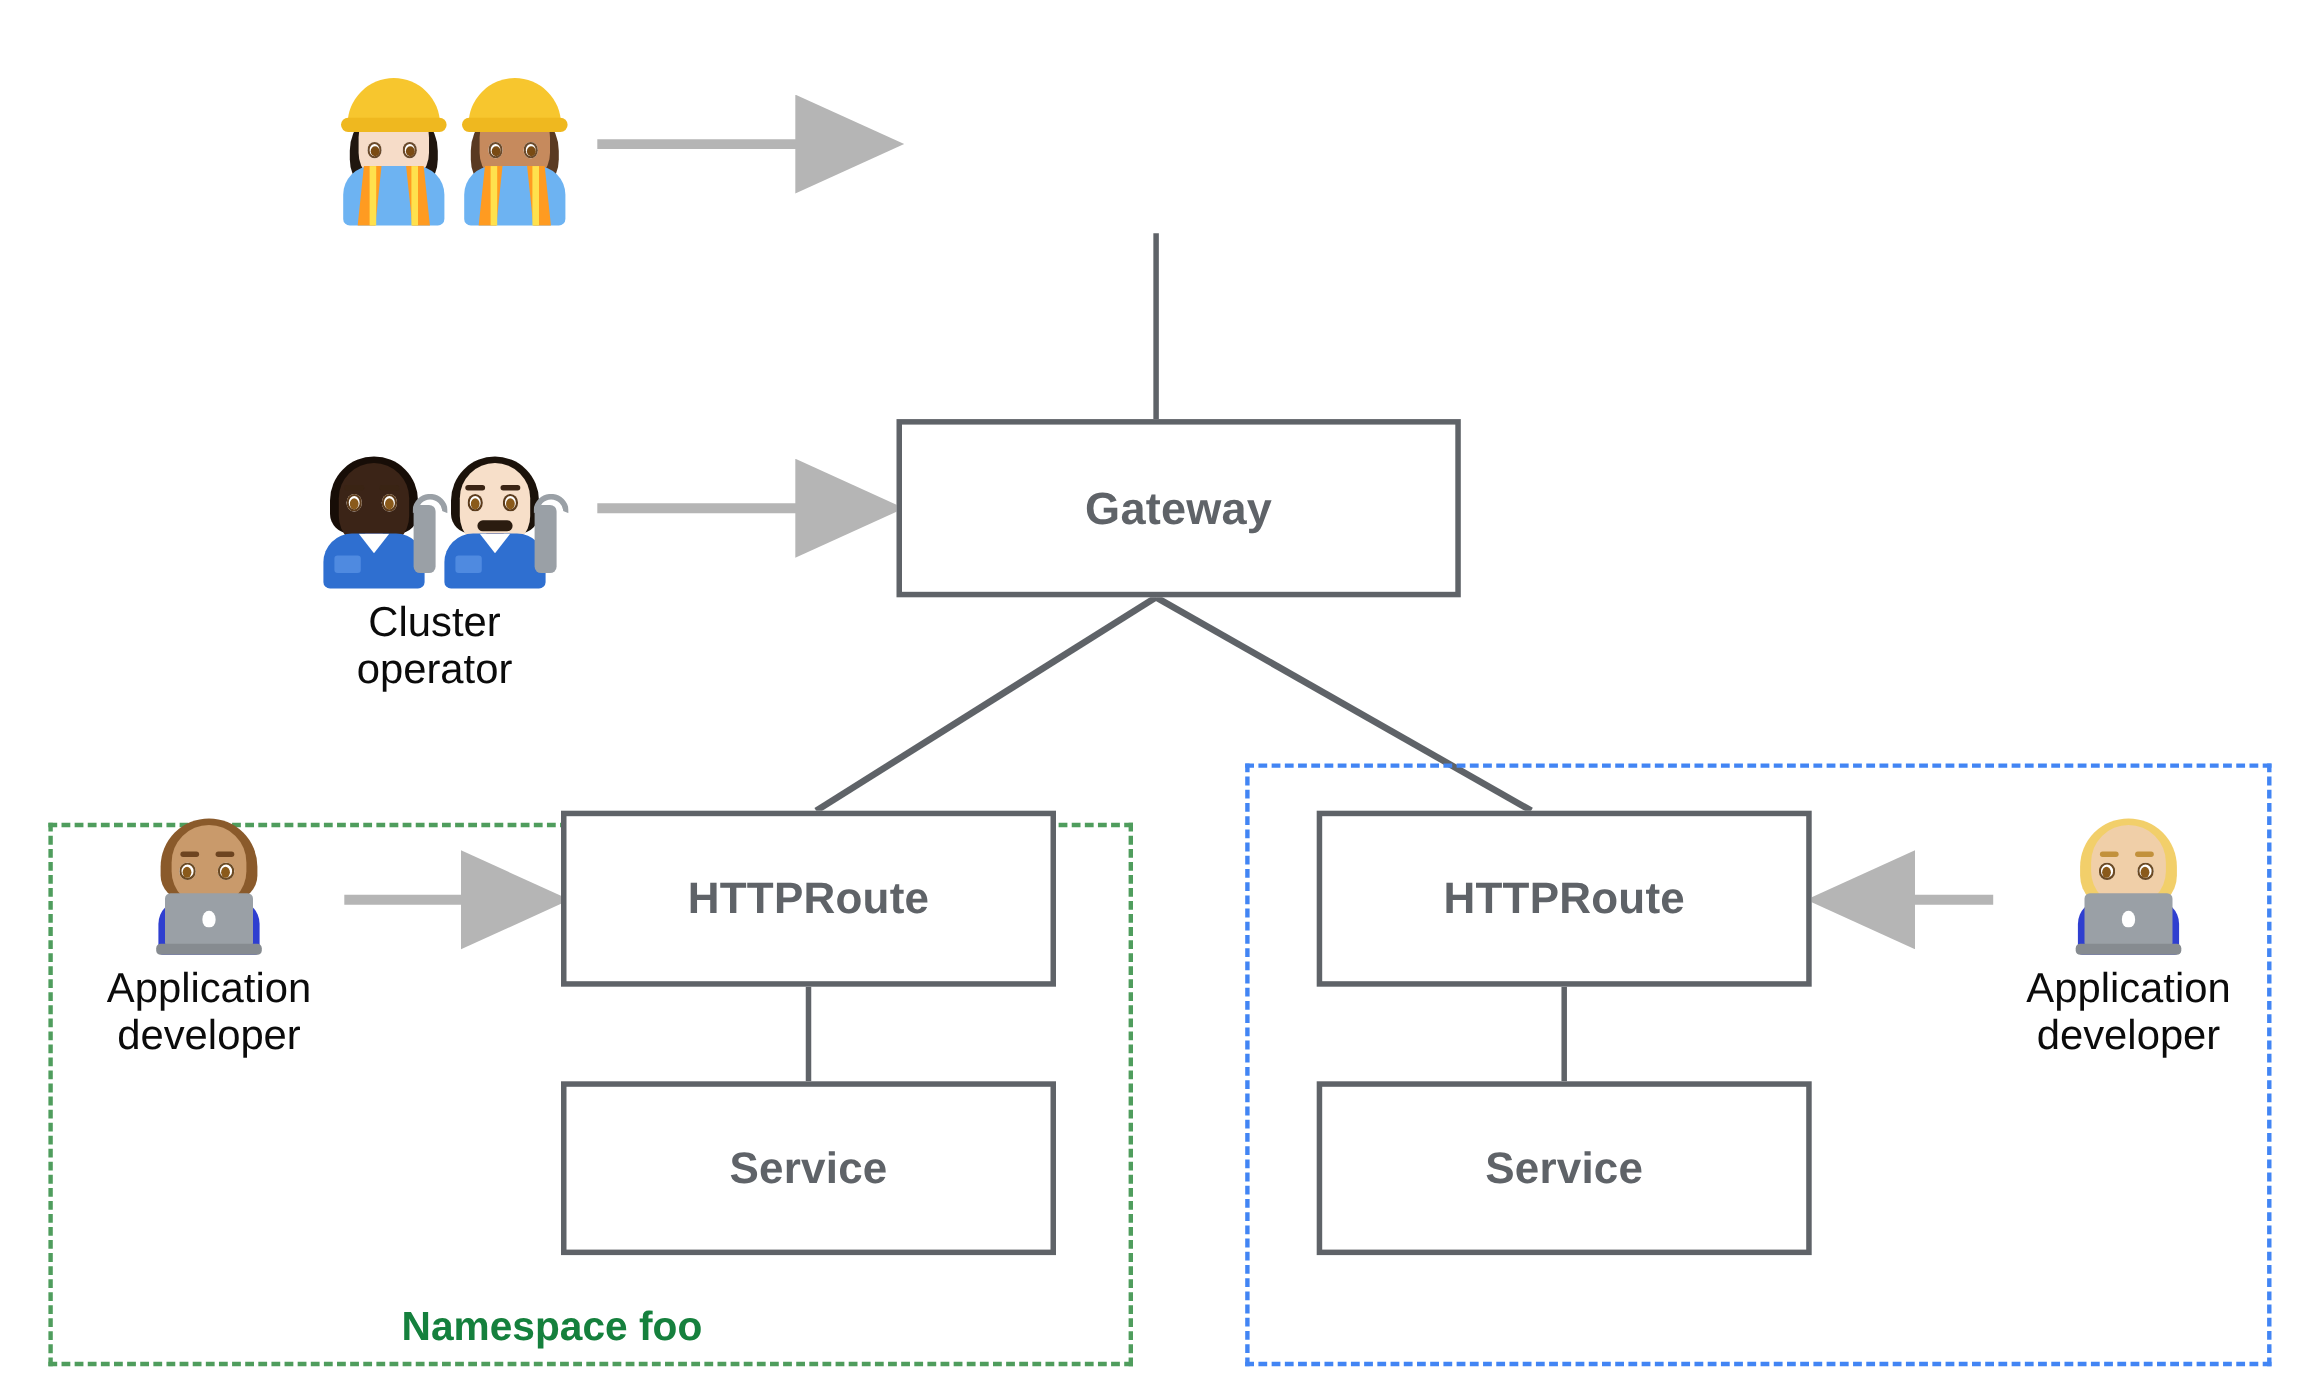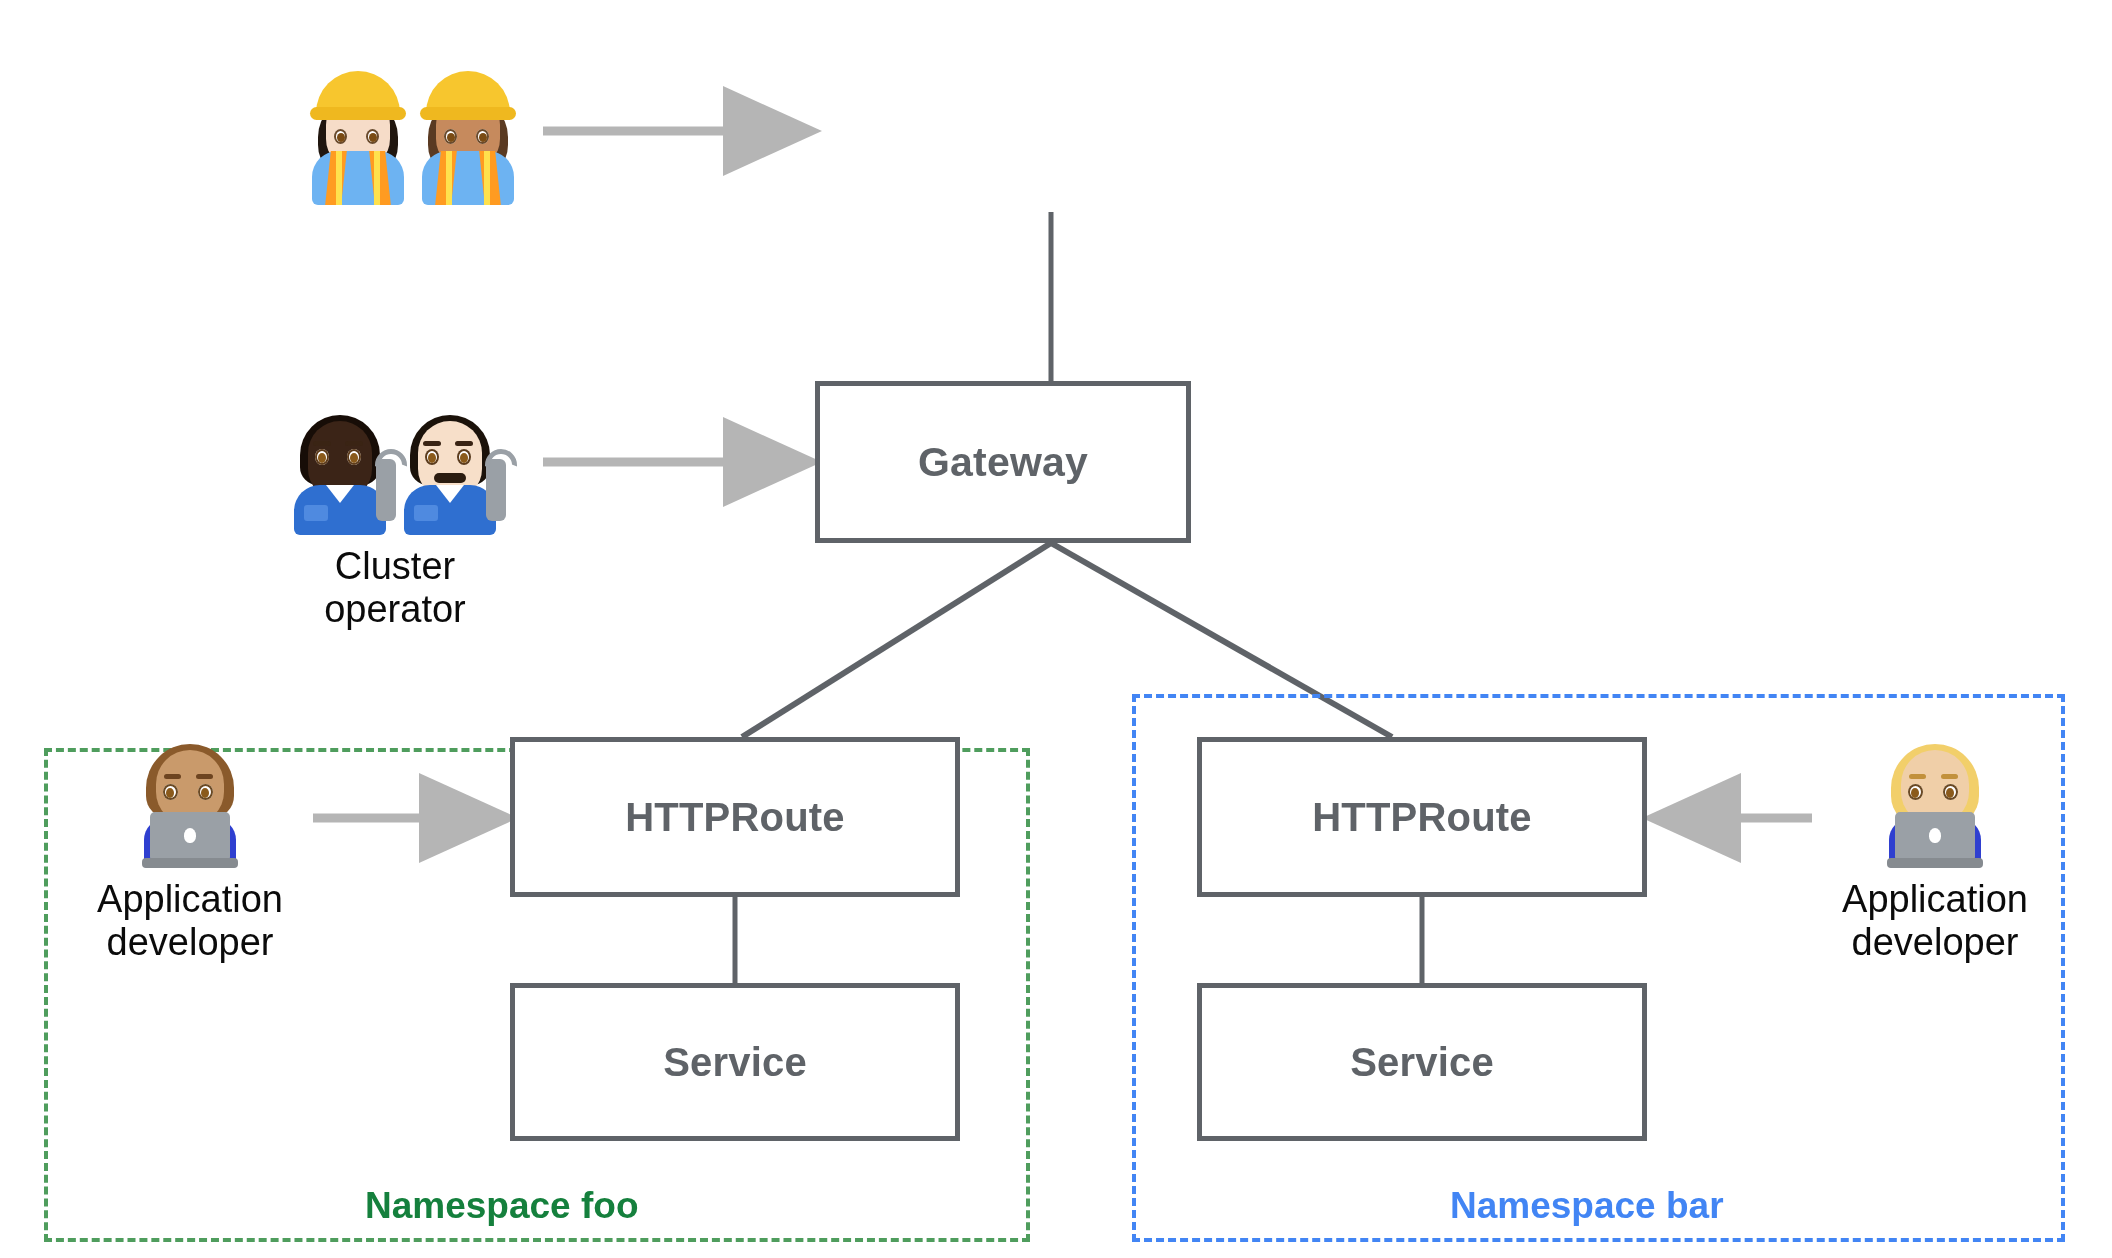--- a/index.html
+++ b/index.html
@@ -15,21 +15,21 @@
     display:flex;align-items:center;justify-content:center;
   }
   .node .node-label{
     font-weight:bold;
     color:#5f6368;
     letter-spacing:.2px;
     white-space:nowrap;
   }
   #node-gatewayclass{left:815px;top:50px;width:473px;height:162px;}
   #node-gatewayclass .node-label{font-size:41px;}
-  #node-gateway{left:815px;top:381px;width:376px;height:162px;}
+  #node-gateway{left:815px;top:381px;width:513px;height:162px;}
   #node-gateway .node-label{font-size:41px;}
   #node-httproute-foo{left:510px;top:737px;width:450px;height:160px;}
   #node-service-foo{left:510px;top:983px;width:450px;height:158px;}
   #node-httproute-bar{left:1197px;top:737px;width:450px;height:160px;}
   #node-service-bar{left:1197px;top:983px;width:450px;height:158px;}
   #node-httproute-foo .node-label,#node-httproute-bar .node-label{font-size:40px;}
   #node-service-foo .node-label,#node-service-bar .node-label{font-size:40px;}
 
   .ns-box{
     position:absolute;
@@ -155,21 +155,20 @@
     <line x1="543" y1="131" x2="804" y2="131" stroke="#b5b5b5" stroke-width="9" marker-end="url(#arrowhead-right)"></line>
     <line x1="543" y1="462" x2="804" y2="462" stroke="#b5b5b5" stroke-width="9" marker-end="url(#arrowhead-right)"></line>
     <line x1="313" y1="818" x2="500" y2="818" stroke="#b5b5b5" stroke-width="9" marker-end="url(#arrowhead-right)"></line>
     <line x1="1812" y1="818" x2="1660" y2="818" stroke="#b5b5b5" stroke-width="9" marker-end="url(#arrowhead-left)"></line>
   </svg>
 
   <div class="ns-box" id="ns-foo"></div>
   <div class="ns-label" id="ns-foo-label">Namespace foo</div>
 
   <div class="ns-box" id="ns-bar"></div>
-  <div class="ns-label" id="ns-bar-label">Namespace bar</div>
 
 
   <div class="node" id="node-gateway">
     <span class="node-label">Gateway</span>
   </div>
 
   <div class="node" id="node-httproute-foo">
     <span class="node-label">HTTPRoute</span>
   </div>
 

